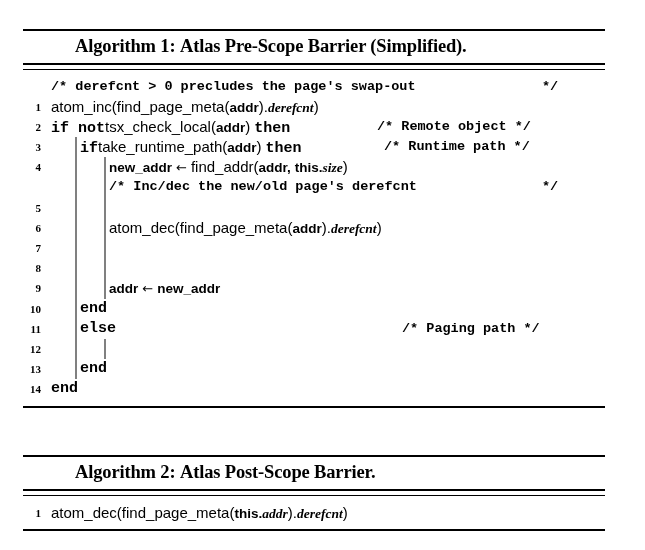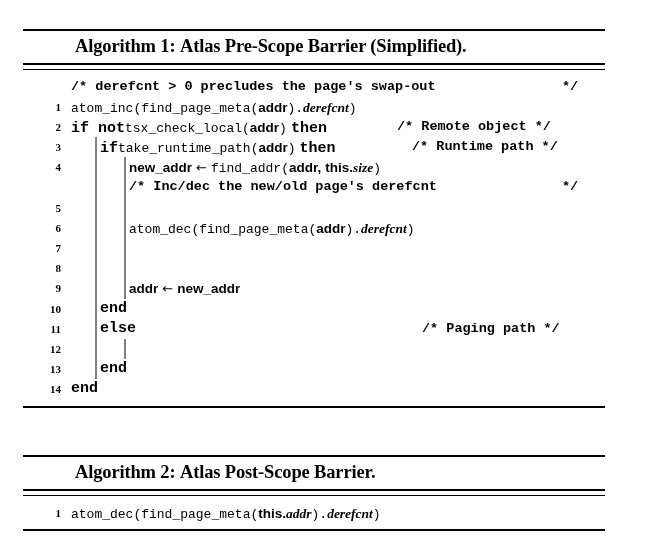--- a/index.html
+++ b/index.html
@@ -62,21 +62,20 @@
 
   .alg-body {
     padding: 7px 0 6px 0;
   }
 
   .code-line {
     position: relative;
     height: 20.2px;
     line-height: 20.2px;
     white-space: nowrap;
-    margin-left: 20px;
   }
 
   .lineno {
     position: absolute;
     left: 0;
     width: 18px;
     text-align: right;
     font-family: "Liberation Serif", "DejaVu Serif", serif;
     font-weight: bold;
     font-size: 11px;
@@ -109,22 +108,22 @@
     white-space: nowrap;
   }
 
   
   .ind0 { left: 4px; }
   .ind1 { left: 33px; }
   .ind2 { left: 62px; }
 
   
   .mono {
-    font-family: Liberation Mono, monospace;
-    font-size: 13px;
+    font-family: Liberation Sans, sans-serif;
+    font-size: 15px;
   }
   .cmt {
     font-family: "Liberation Mono", "DejaVu Sans Mono", monospace;
     font-size: 13.5px;
     font-weight: bold;
   }
   .kw {
     font-family: Liberation Mono, monospace;
     font-weight: bold;
     font-size: 15px;
@@ -189,21 +188,21 @@
         <span class="txt ind0"><span class="kw">if not</span><span class="mono">tsx_check_local(</span><span class="var">addr</span><span class="mono">)</span> <span class="kw">then</span></span>
         <span class="cmt cmt-right" style="left:330px;">/* Remote object */</span>
       </span>
     </div>
 
     <div class="code-line">
       <span class="lineno">3</span>
       <span class="line-content">
         <span class="guide g1"></span>
         <span class="txt ind1"><span class="kw">if</span><span class="mono">take_runtime_path(</span><span class="var">addr</span><span class="mono">)</span> <span class="kw">then</span></span>
-        <span class="cmt cmt-right" style="left:345px;">/* Runtime path */</span>
+        <span class="cmt cmt-right" style="left:337px;">/* Runtime path */</span>
       </span>
     </div>
 
     <div class="code-line">
       <span class="lineno">4</span>
       <span class="line-content">
         <span class="guide g1"></span>
         <span class="guide g2"></span>
         <span class="txt ind2"><span class="var">new_addr</span> <span class="arrow">←</span> <span class="mono">find_addr(</span><span class="var">addr</span><span class="var">,</span> <span class="var">this.</span><span class="ital">size</span><span class="mono">)</span></span>
       </span>

